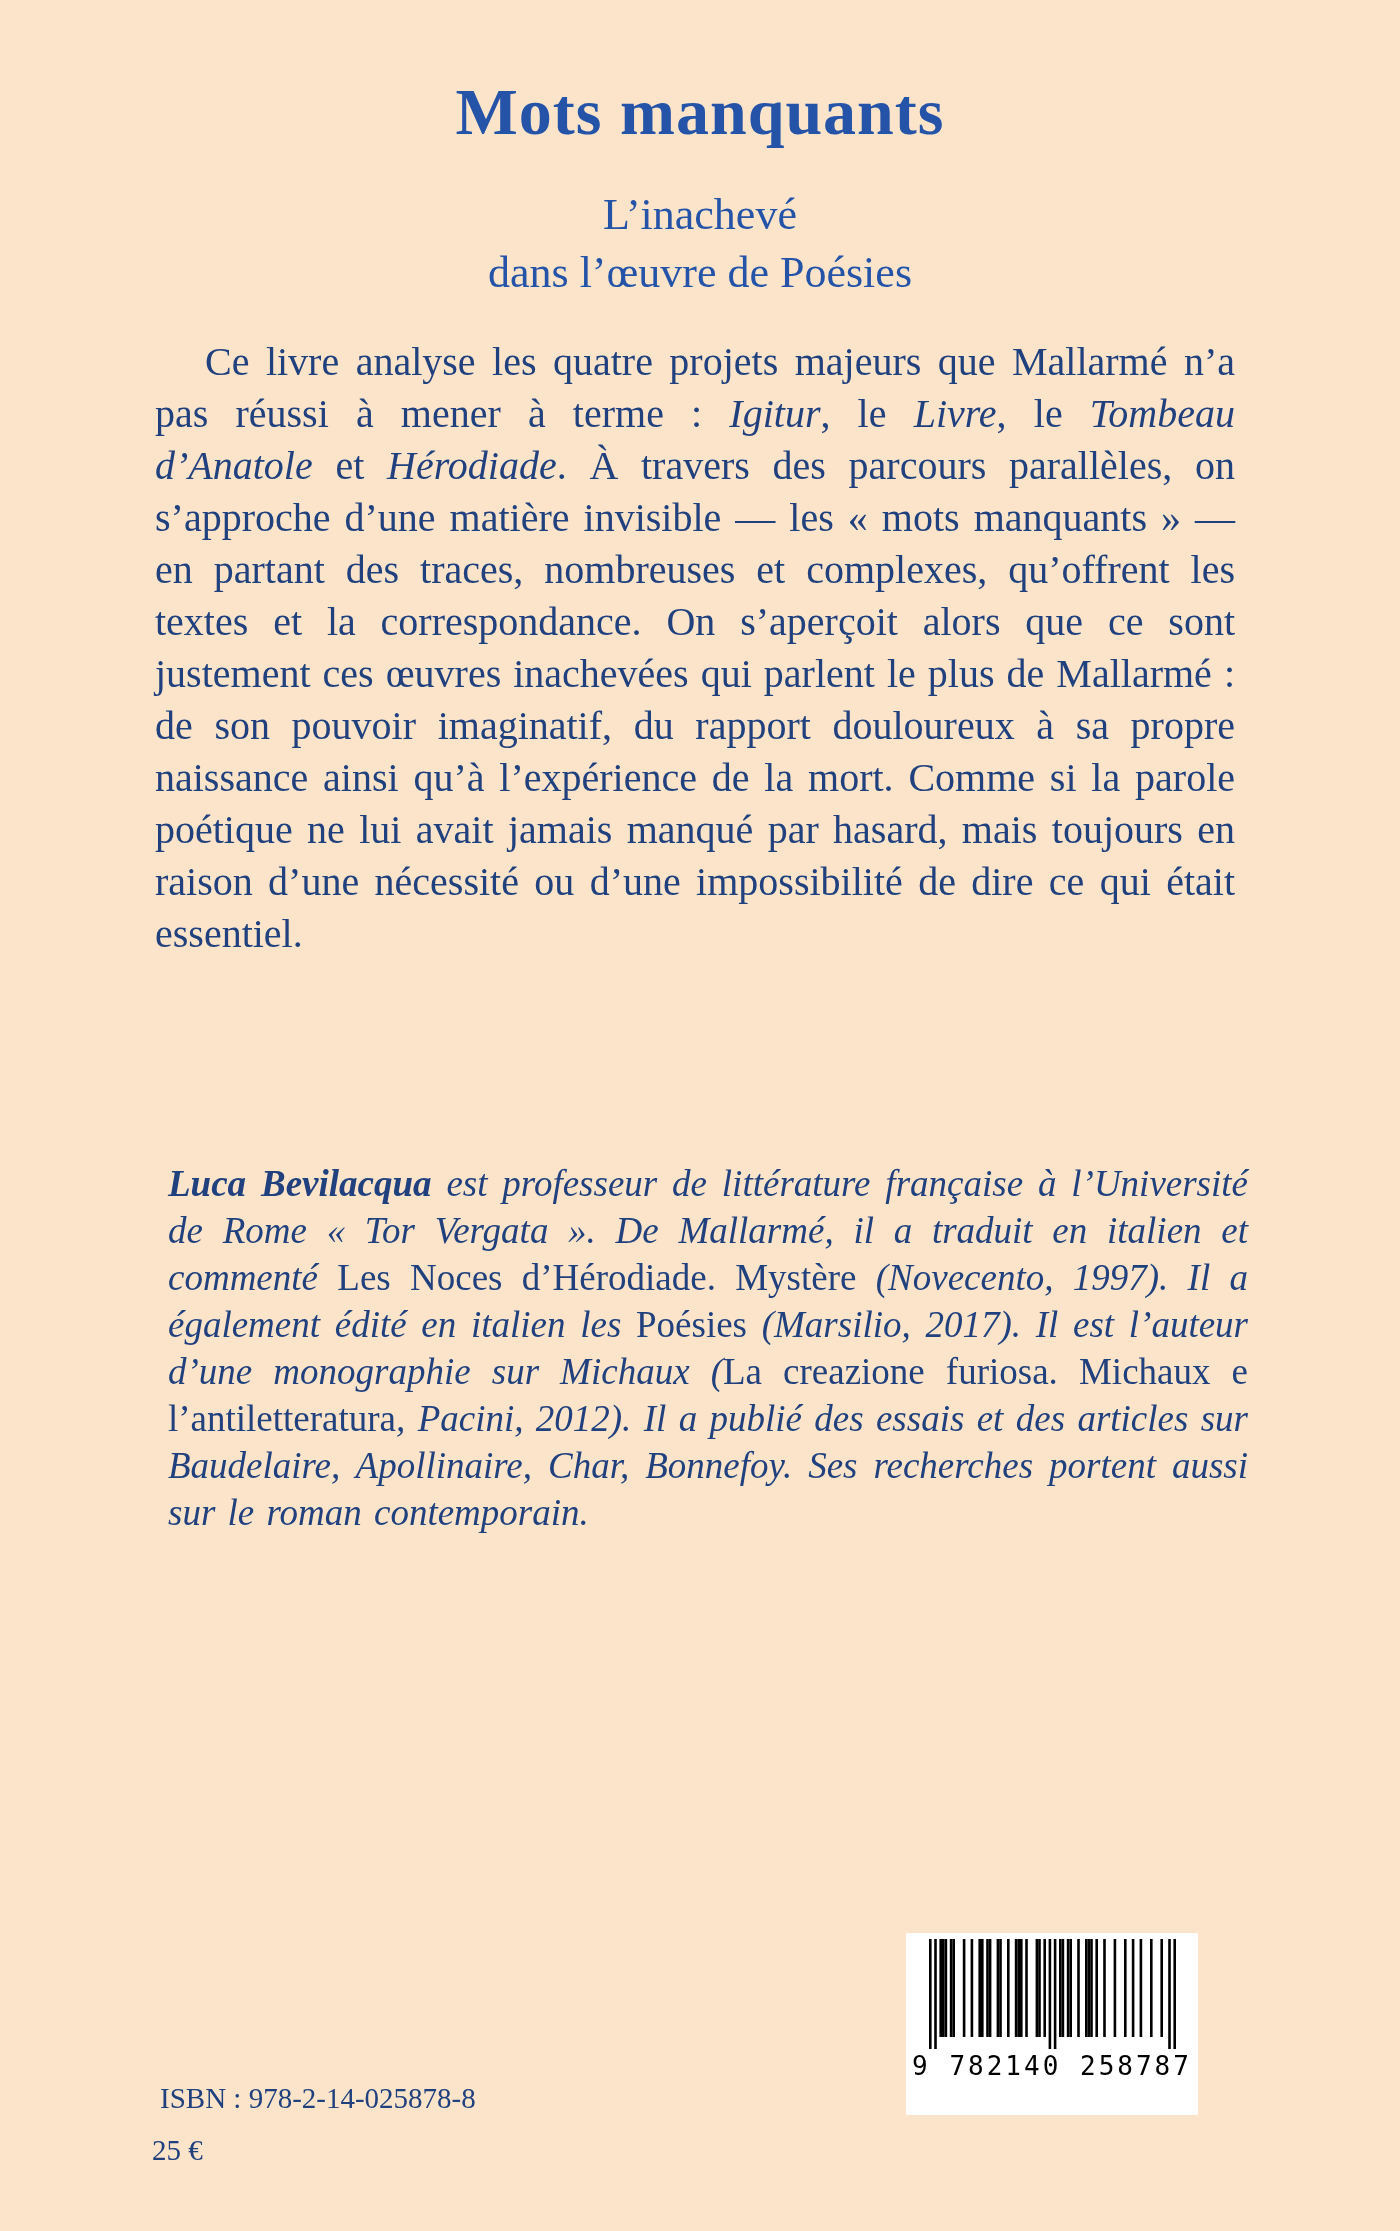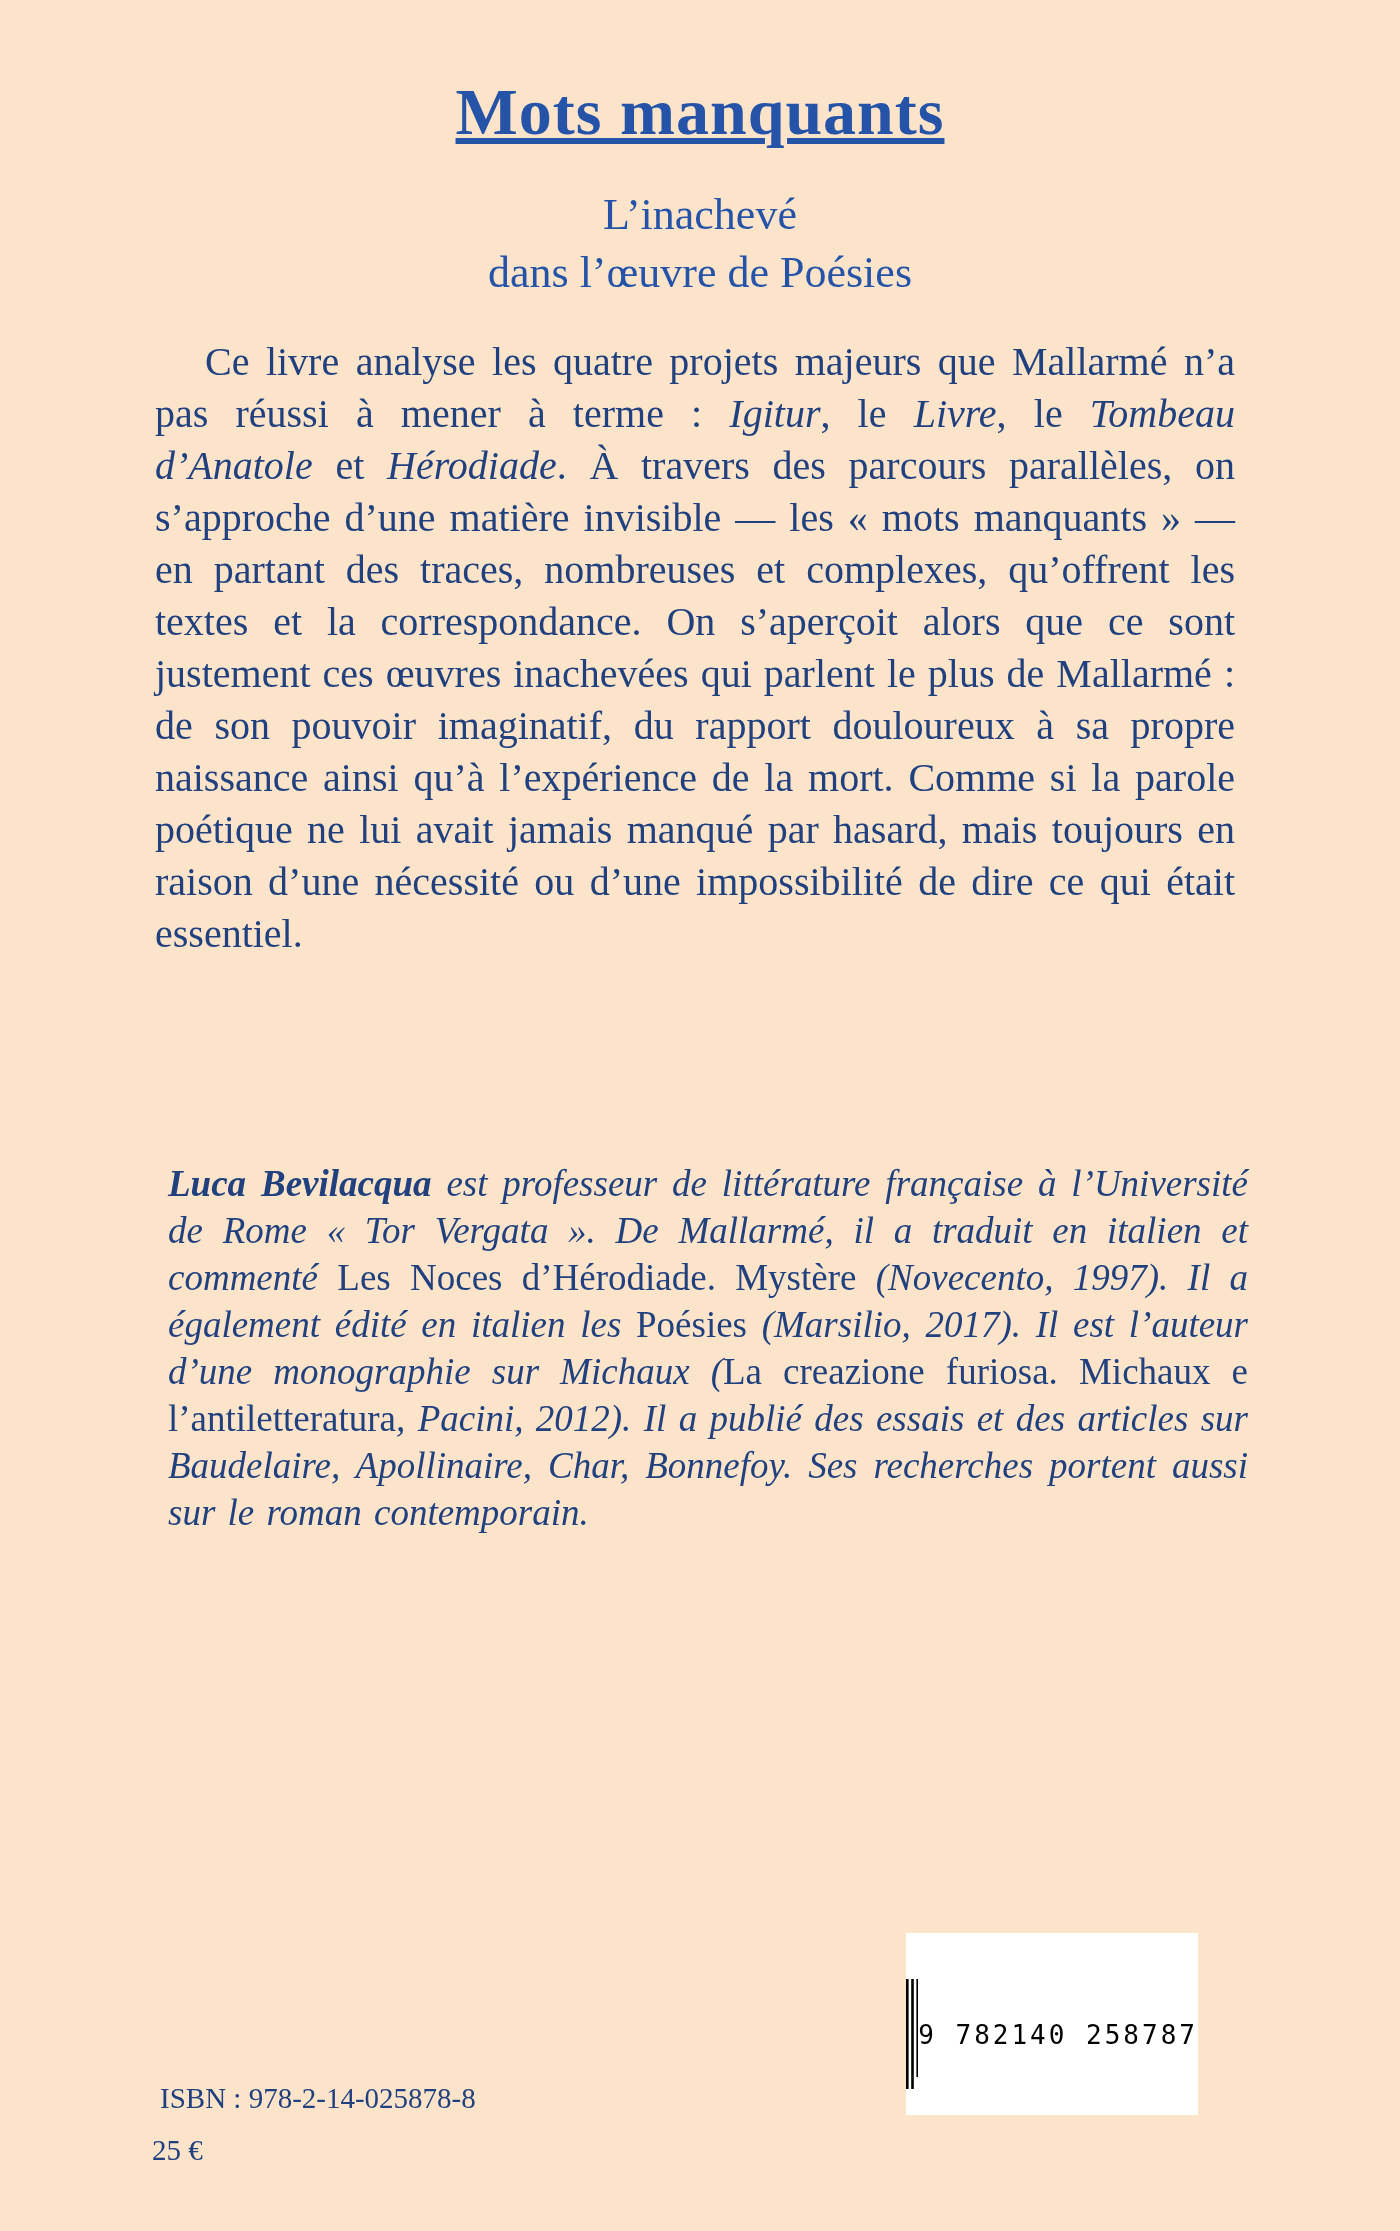--- a/index.html
+++ b/index.html
@@ -14,21 +14,20 @@
   }
   .title {
     position: absolute;
     top: 74px; left: 0; width: 100%;
     margin: 0;
     text-align: center;
     font-size: 66px;
     font-weight: bold;
     letter-spacing: 1px;
     color: var(--color-title, #2553a8);
-    text-decoration: underline;
   }
   .subtitle {
     position: absolute;
     top: 186px; left: 0; width: 100%;
     text-align: center;
     font-size: 44px;
     line-height: 58px;
     color: var(--color-title, #2553a8);
   }
   .description {
@@ -62,24 +61,24 @@
     position: absolute;
     left: 152px; top: 2134px;
     font-size: 29px;
   }
   .barcode-box {
     position: absolute;
     left: 906px; top: 1933px;
     width: 292px; height: 182px;
     background: var(--color-barcode-background, #ffffff);
     display: flex;
-    flex-direction: row;
+    flex-direction: column;
     align-items: center;
     justify-content: flex-start;
-    padding-top: 20px;
+    padding-top: 6px;
     box-sizing: border-box;
   }
   .barcode-number {
     font-family: "DejaVu Sans Mono", monospace;
     font-size: 26px;
     color: var(--color-barcode-bars, #000000);
     letter-spacing: 3px;
     margin-top: 2px;
     white-space: nowrap;
   }

